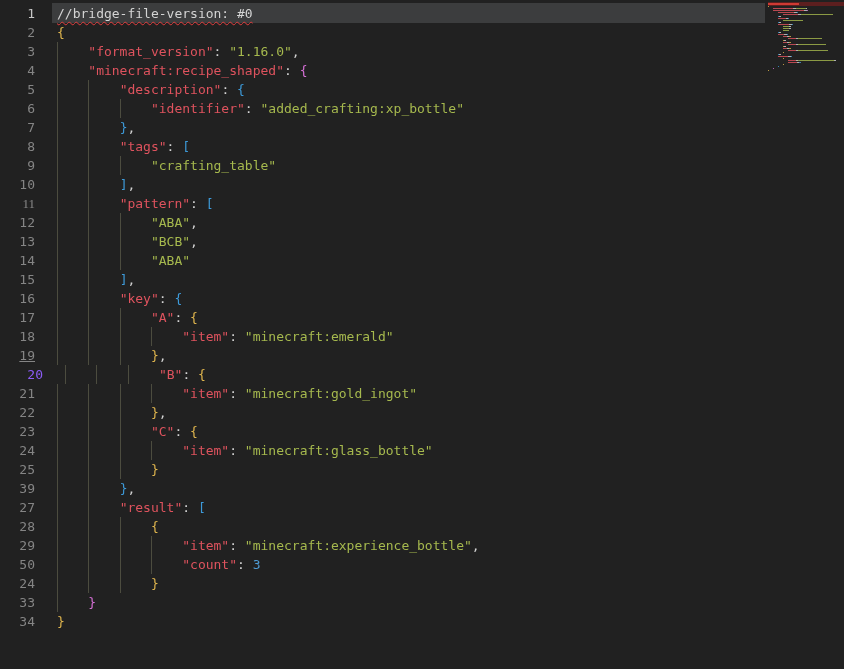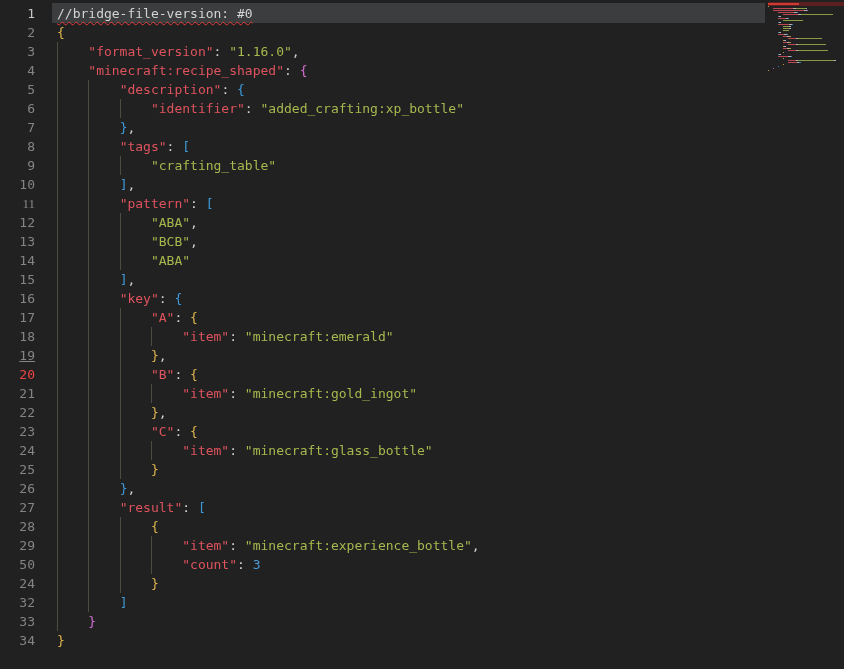--- a/index.html
+++ b/index.html
@@ -122,21 +122,21 @@
       </div>
       <div class="code-row">
         <div class="gutter-num" style="color: rgb(133, 133, 133);">18</div>
         <div class="line-content"><div class="indent-guide" style="left: 0px; background: rgb(76, 76, 63);"></div><div class="indent-guide" style="left: 31.32px; background: rgb(76, 76, 63);"></div><div class="indent-guide" style="left: 62.64px; background: rgb(76, 76, 63);"></div><div class="indent-guide" style="left: 93.96px; background: rgb(76, 76, 63);"></div><span class="tok">                </span><span class="tok" style="color: rgb(223, 83, 94);">"item"</span><span class="tok" style="color: rgb(212, 212, 212);">: </span><span class="tok" style="color: rgb(166, 185, 78);">"minecraft:emerald"</span></div>
       </div>
       <div class="code-row">
         <div class="gutter-num" style="color: rgb(133, 133, 133); text-decoration: underline;">19</div>
         <div class="line-content"><div class="indent-guide" style="left: 0px; background: rgb(76, 76, 63);"></div><div class="indent-guide" style="left: 31.32px; background: rgb(76, 76, 63);"></div><div class="indent-guide" style="left: 62.64px; background: rgb(76, 76, 63);"></div><span class="tok">            </span><span class="tok" style="color: rgb(224, 182, 78);">}</span><span class="tok" style="color: rgb(212, 212, 212);">,</span></div>
       </div>
       <div class="code-row">
-        <div class="gutter-num" style="color: #ef4444;">20</div>
+        <div class="gutter-num" style="color: #8b5cf6; margin-left: 8px;">20</div>
         <div class="line-content"><div class="indent-guide" style="left: 0px; background: rgb(76, 76, 63);"></div><div class="indent-guide" style="left: 31.32px; background: rgb(76, 76, 63);"></div><div class="indent-guide" style="left: 62.64px; background: rgb(76, 76, 63);"></div><span class="tok">            </span><span class="tok" style="color: rgb(223, 83, 94);">"B"</span><span class="tok" style="color: rgb(212, 212, 212);">: </span><span class="tok" style="color: rgb(224, 182, 78);">{</span></div>
       </div>
       <div class="code-row">
         <div class="gutter-num" style="color: rgb(133, 133, 133);">21</div>
         <div class="line-content"><div class="indent-guide" style="left: 0px; background: rgb(76, 76, 63);"></div><div class="indent-guide" style="left: 31.32px; background: rgb(76, 76, 63);"></div><div class="indent-guide" style="left: 62.64px; background: rgb(76, 76, 63);"></div><div class="indent-guide" style="left: 93.96px; background: rgb(76, 76, 63);"></div><span class="tok">                </span><span class="tok" style="color: rgb(223, 83, 94);">"item"</span><span class="tok" style="color: rgb(212, 212, 212);">: </span><span class="tok" style="color: rgb(166, 185, 78);">"minecraft:gold_ingot"</span></div>
       </div>
       <div class="code-row">
         <div class="gutter-num" style="color: rgb(133, 133, 133);">22</div>
         <div class="line-content"><div class="indent-guide" style="left: 0px; background: rgb(76, 76, 63);"></div><div class="indent-guide" style="left: 31.32px; background: rgb(76, 76, 63);"></div><div class="indent-guide" style="left: 62.64px; background: rgb(76, 76, 63);"></div><span class="tok">            </span><span class="tok" style="color: rgb(224, 182, 78);">}</span><span class="tok" style="color: rgb(212, 212, 212);">,</span></div>
       </div>
@@ -146,21 +146,21 @@
       </div>
       <div class="code-row">
         <div class="gutter-num" style="color: rgb(133, 133, 133);">24</div>
         <div class="line-content"><div class="indent-guide" style="left: 0px; background: rgb(76, 76, 63);"></div><div class="indent-guide" style="left: 31.32px; background: rgb(76, 76, 63);"></div><div class="indent-guide" style="left: 62.64px; background: rgb(76, 76, 63);"></div><div class="indent-guide" style="left: 93.96px; background: rgb(76, 76, 63);"></div><span class="tok">                </span><span class="tok" style="color: rgb(223, 83, 94);">"item"</span><span class="tok" style="color: rgb(212, 212, 212);">: </span><span class="tok" style="color: rgb(166, 185, 78);">"minecraft:glass_bottle"</span></div>
       </div>
       <div class="code-row">
         <div class="gutter-num" style="color: rgb(133, 133, 133);">25</div>
         <div class="line-content"><div class="indent-guide" style="left: 0px; background: rgb(76, 76, 63);"></div><div class="indent-guide" style="left: 31.32px; background: rgb(76, 76, 63);"></div><div class="indent-guide" style="left: 62.64px; background: rgb(76, 76, 63);"></div><span class="tok">            </span><span class="tok" style="color: rgb(224, 182, 78);">}</span></div>
       </div>
       <div class="code-row">
-        <div class="gutter-num" style="color: rgb(133, 133, 133);">26</div>
+        <div class="gutter-num" style="color: rgb(133, 133, 133);">39</div>
         <div class="line-content"><div class="indent-guide" style="left: 0px; background: rgb(76, 76, 63);"></div><div class="indent-guide" style="left: 31.32px; background: rgb(76, 76, 63);"></div><span class="tok">        </span><span class="tok" style="color: rgb(61, 154, 217);">}</span><span class="tok" style="color: rgb(212, 212, 212);">,</span></div>
       </div>
       <div class="code-row">
         <div class="gutter-num" style="color: rgb(133, 133, 133);">27</div>
         <div class="line-content"><div class="indent-guide" style="left: 0px; background: rgb(76, 76, 63);"></div><div class="indent-guide" style="left: 31.32px; background: rgb(76, 76, 63);"></div><span class="tok">        </span><span class="tok" style="color: rgb(223, 83, 94);">"result"</span><span class="tok" style="color: rgb(212, 212, 212);">: </span><span class="tok" style="color: rgb(61, 154, 217);">[</span></div>
       </div>
       <div class="code-row">
         <div class="gutter-num" style="color: rgb(133, 133, 133);">28</div>
         <div class="line-content"><div class="indent-guide" style="left: 0px; background: rgb(76, 76, 63);"></div><div class="indent-guide" style="left: 31.32px; background: rgb(76, 76, 63);"></div><div class="indent-guide" style="left: 62.64px; background: rgb(76, 76, 63);"></div><span class="tok">            </span><span class="tok" style="color: rgb(224, 182, 78);">{</span></div>
       </div>
@@ -168,24 +168,20 @@
         <div class="gutter-num" style="color: rgb(133, 133, 133);">29</div>
         <div class="line-content"><div class="indent-guide" style="left: 0px; background: rgb(76, 76, 63);"></div><div class="indent-guide" style="left: 31.32px; background: rgb(76, 76, 63);"></div><div class="indent-guide" style="left: 62.64px; background: rgb(76, 76, 63);"></div><div class="indent-guide" style="left: 93.96px; background: rgb(76, 76, 63);"></div><span class="tok">                </span><span class="tok" style="color: rgb(223, 83, 94);">"item"</span><span class="tok" style="color: rgb(212, 212, 212);">: </span><span class="tok" style="color: rgb(166, 185, 78);">"minecraft:experience_bottle"</span><span class="tok" style="color: rgb(212, 212, 212);">,</span></div>
       </div>
       <div class="code-row">
         <div class="gutter-num" style="color: rgb(133, 133, 133);">50</div>
         <div class="line-content"><div class="indent-guide" style="left: 0px; background: rgb(76, 76, 63);"></div><div class="indent-guide" style="left: 31.32px; background: rgb(76, 76, 63);"></div><div class="indent-guide" style="left: 62.64px; background: rgb(76, 76, 63);"></div><div class="indent-guide" style="left: 93.96px; background: rgb(76, 76, 63);"></div><span class="tok">                </span><span class="tok" style="color: rgb(223, 83, 94);">"count"</span><span class="tok" style="color: rgb(212, 212, 212);">: </span><span class="tok" style="color: rgb(78, 155, 212);">3</span></div>
       </div>
       <div class="code-row">
         <div class="gutter-num" style="color: rgb(133, 133, 133);">24</div>
         <div class="line-content"><div class="indent-guide" style="left: 0px; background: rgb(76, 76, 63);"></div><div class="indent-guide" style="left: 31.32px; background: rgb(76, 76, 63);"></div><div class="indent-guide" style="left: 62.64px; background: rgb(76, 76, 63);"></div><span class="tok">            </span><span class="tok" style="color: rgb(224, 182, 78);">}</span></div>
-      </div>
-      <div class="code-row">
-        <div class="gutter-num" style="color: rgb(133, 133, 133);">32</div>
-        <div class="line-content"><div class="indent-guide" style="left: 0px; background: rgb(76, 76, 63);"></div><div class="indent-guide" style="left: 31.32px; background: rgb(76, 76, 63);"></div><span class="tok">        </span><span class="tok" style="color: rgb(61, 154, 217);">]</span></div>
       </div>
       <div class="code-row">
         <div class="gutter-num" style="color: rgb(133, 133, 133);">33</div>
         <div class="line-content"><div class="indent-guide" style="left: 0px; background: rgb(76, 76, 63);"></div><span class="tok">    </span><span class="tok" style="color: rgb(214, 112, 214);">}</span></div>
       </div>
       <div class="code-row">
         <div class="gutter-num" style="color: rgb(133, 133, 133);">34</div>
         <div class="line-content"><span class="tok" style="color: rgb(224, 182, 78);">}</span></div>
       </div>
     </div>

